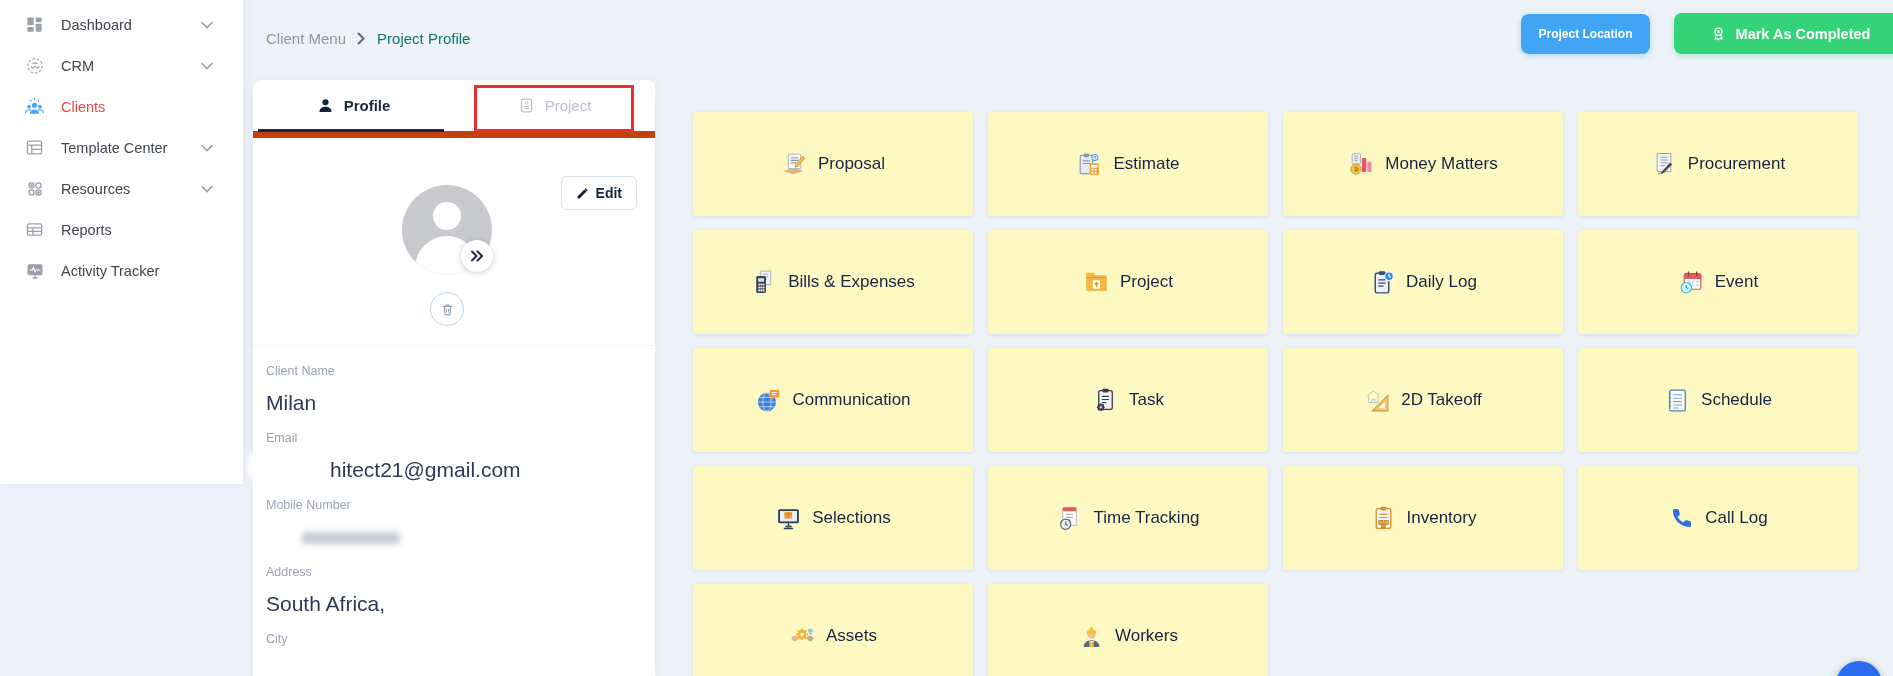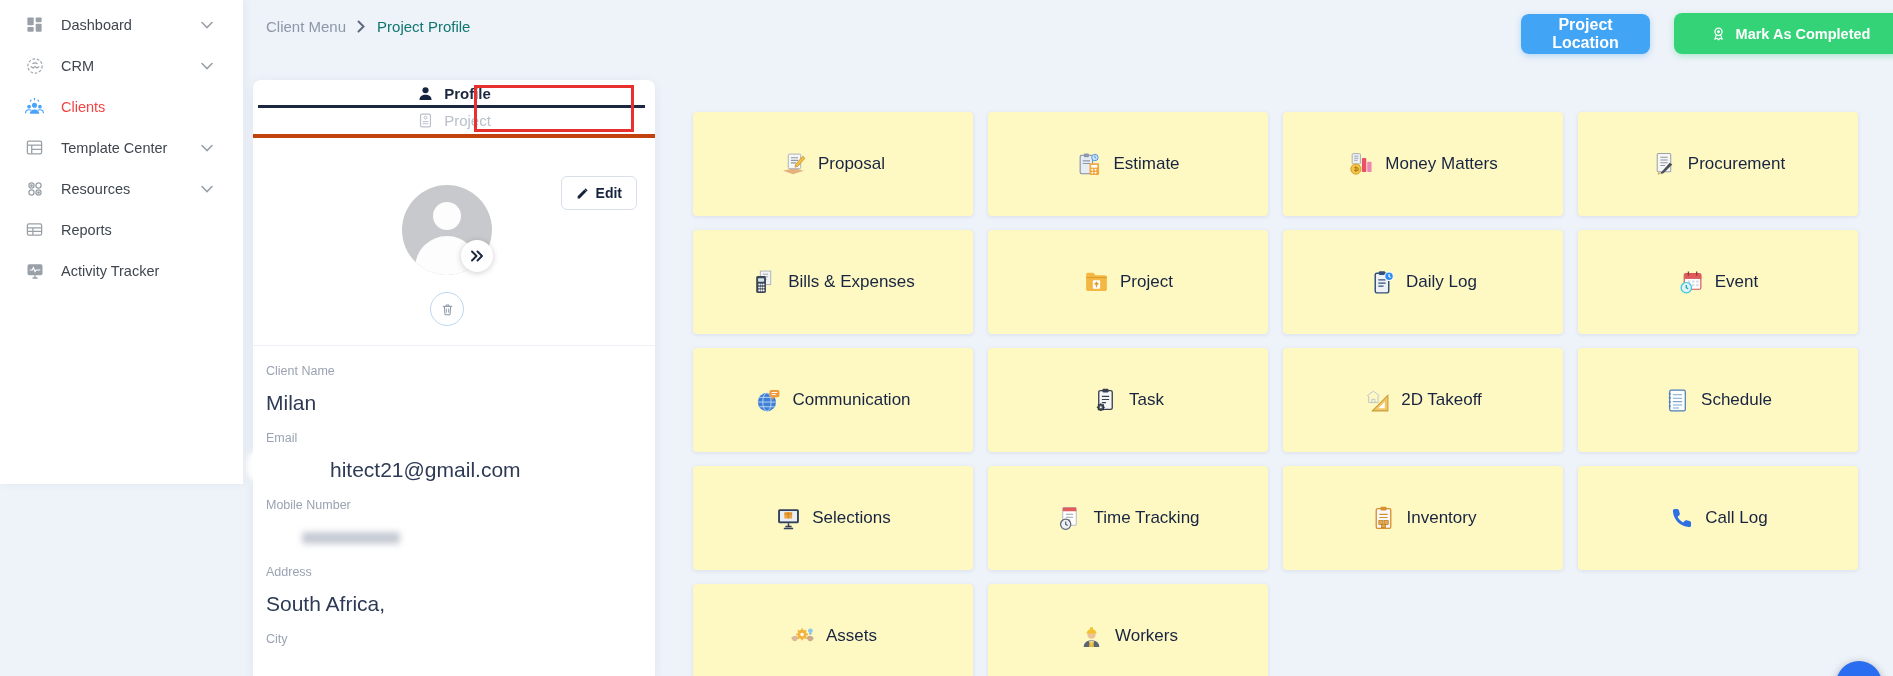--- a/index.html
+++ b/index.html
@@ -22,48 +22,48 @@
     position:relative; height:41px; display:flex; align-items:center;
     padding-left:24px; gap:16px; cursor:pointer;
     color:#3f464e; font-size:14.5px; font-weight:500;
   }
   .side-item.active { color:#ef4444; }
   .side-item .s-icon { width:21px; display:flex; justify-content:center; }
   .side-item .chev { position:absolute; right:30px; top:17px; }
 
   
   .breadcrumb {
-    position:absolute; left:266px; top:18px; display:flex; align-items:center; gap:11px;
+    position:absolute; left:266px; top:30px; display:flex; align-items:center; gap:11px;
     font-size:15px;
   }
   .crumb-parent { color:#8d97a8; cursor:pointer; }
   .crumb-sep { display:flex; align-items:center; }
   .crumb-current { color:#0f766e; }
 
   .btn-project-location {
     position:absolute; left:1521px; top:14px; width:129px; height:40px;
     background:#42a4f5; color:#fff; border:none; border-radius:8px;
-    font-family:inherit; font-size:16px; font-weight:700; cursor:pointer;
+    font-family:inherit; font-size:12px; font-weight:700; cursor:pointer;
     box-shadow:0 2px 6px rgba(66,164,245,.35);
   }
   .btn-mark-completed {
     position:absolute; left:1674px; top:13px; width:232px; height:41px;
     background:#35d378; color:#fff; border:none; border-radius:8px;
     font-family:inherit; font-size:14.5px; font-weight:700; cursor:pointer;
     display:flex; align-items:center; justify-content:center; gap:9px;
     box-shadow:0 2px 6px rgba(53,211,120,.35);
   }
 
   
   .pcard {
     position:absolute; left:253px; top:80px; width:402px; height:600px;
     background:#fff; border-radius:8px 8px 0 0;
     box-shadow:0 2px 12px rgba(30,40,70,.06);
   }
-  .tabs { display:flex; height:58px; border-bottom:4px solid #c2410c; position:relative;flex-direction:column; }
+  .tabs { display:flex; height:58px; border-bottom:7px solid #c2410c; position:relative; }
   .tab {
     flex:1; position:relative; display:flex; align-items:center; justify-content:center;
     gap:10px; font-size:15px; cursor:pointer;
   }
   .tab.active { color:#1c2740; font-weight:700; }
   .tab.active::after {
     content:""; position:absolute; left:5px; right:10px; bottom:-1px; height:3px; background:#1c2740;
   }
   .tab.inactive { color:#b9c0cc; font-weight:500; }
   .annotation-box {

